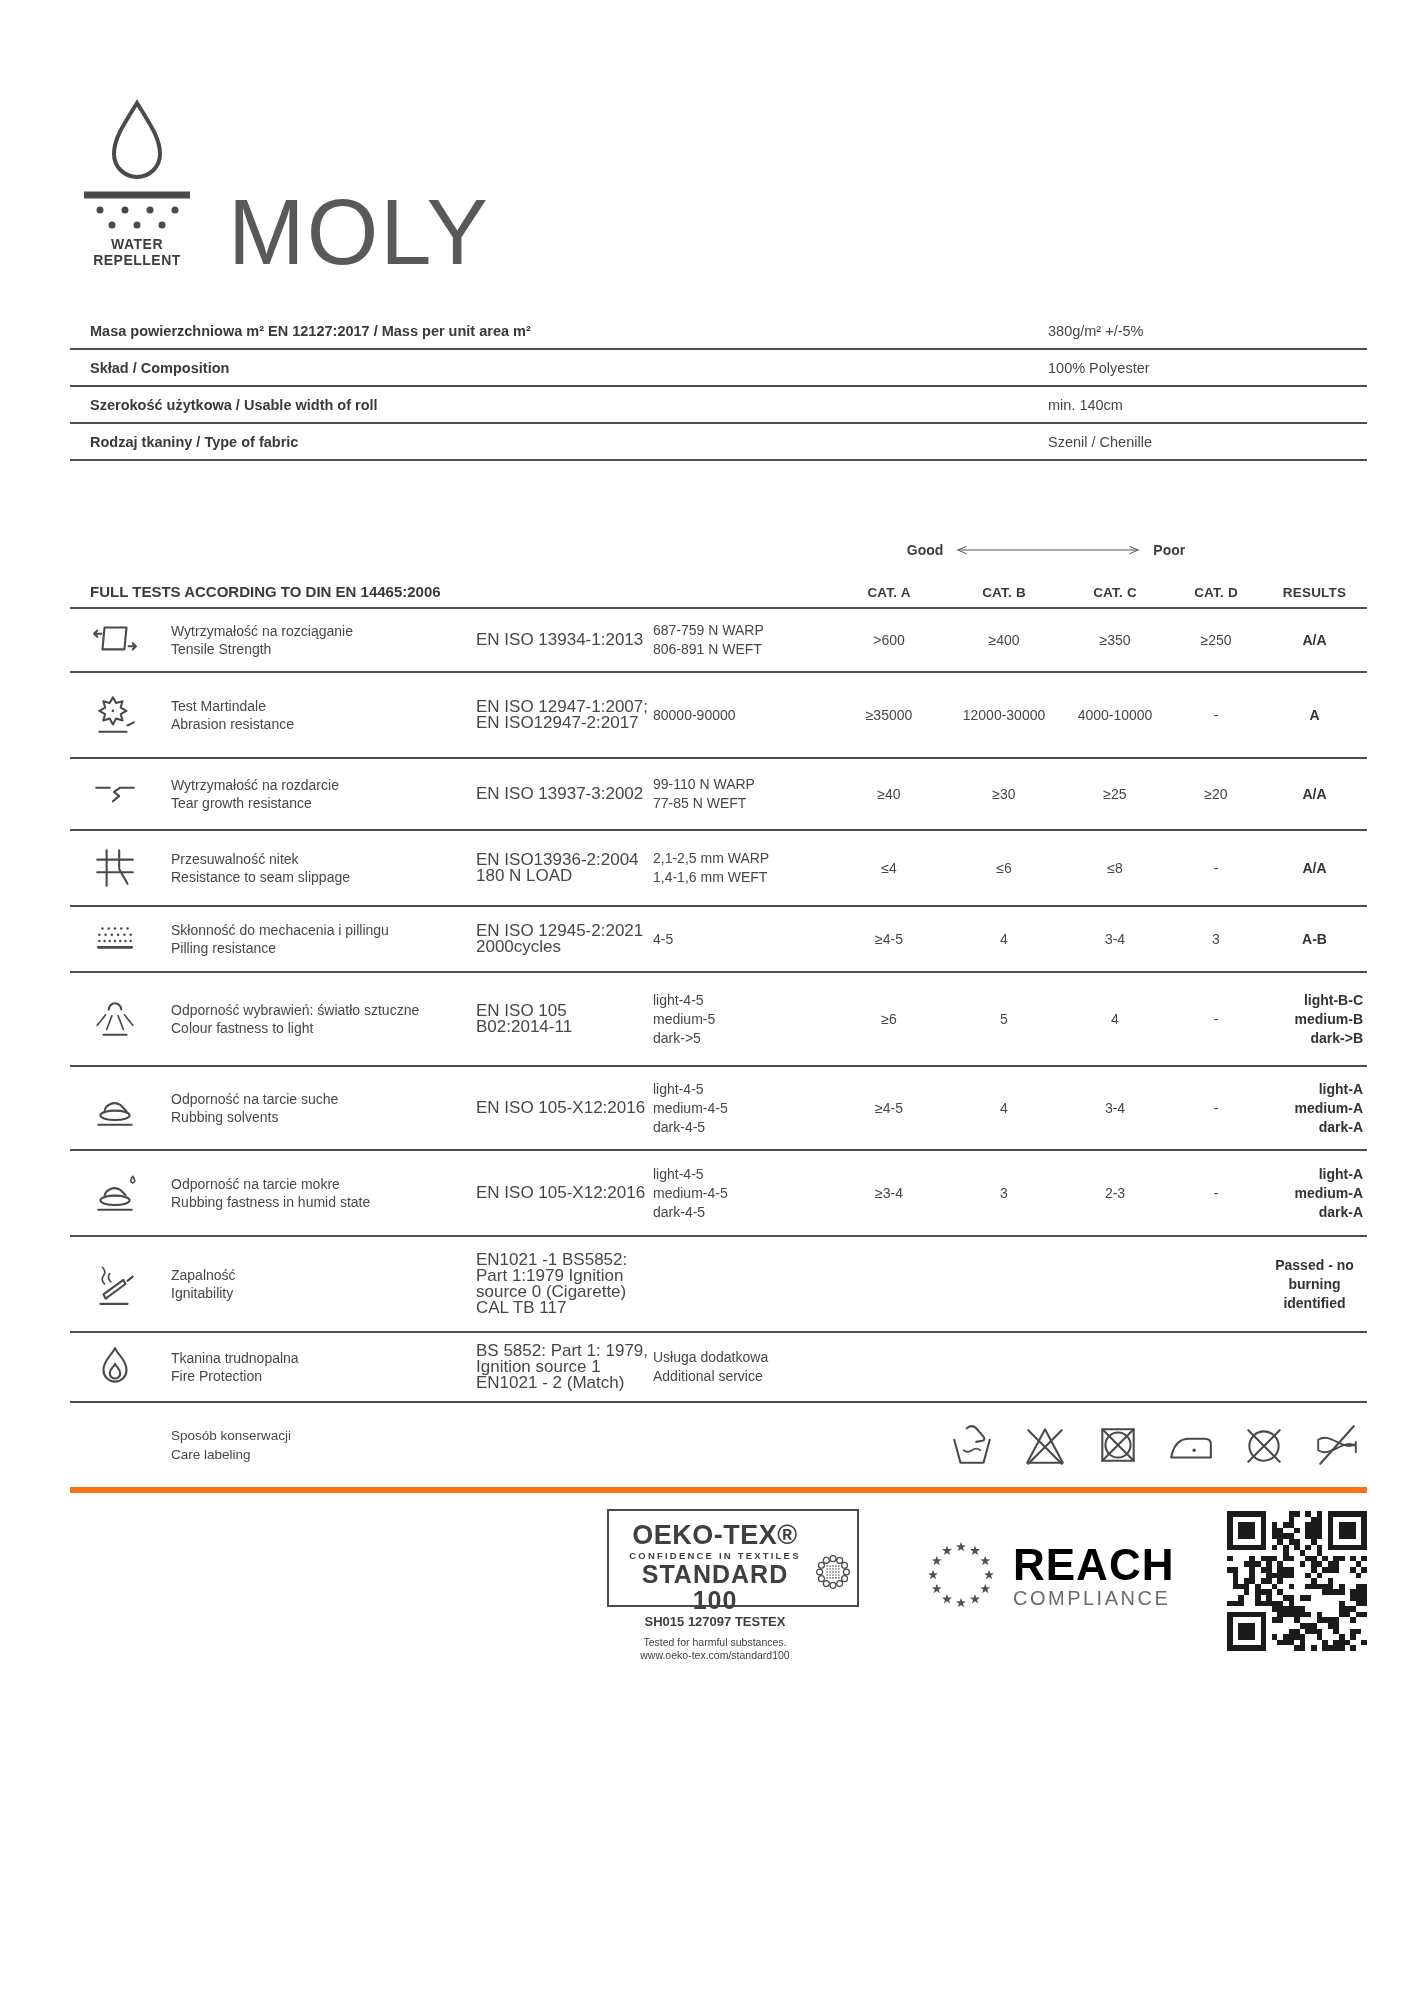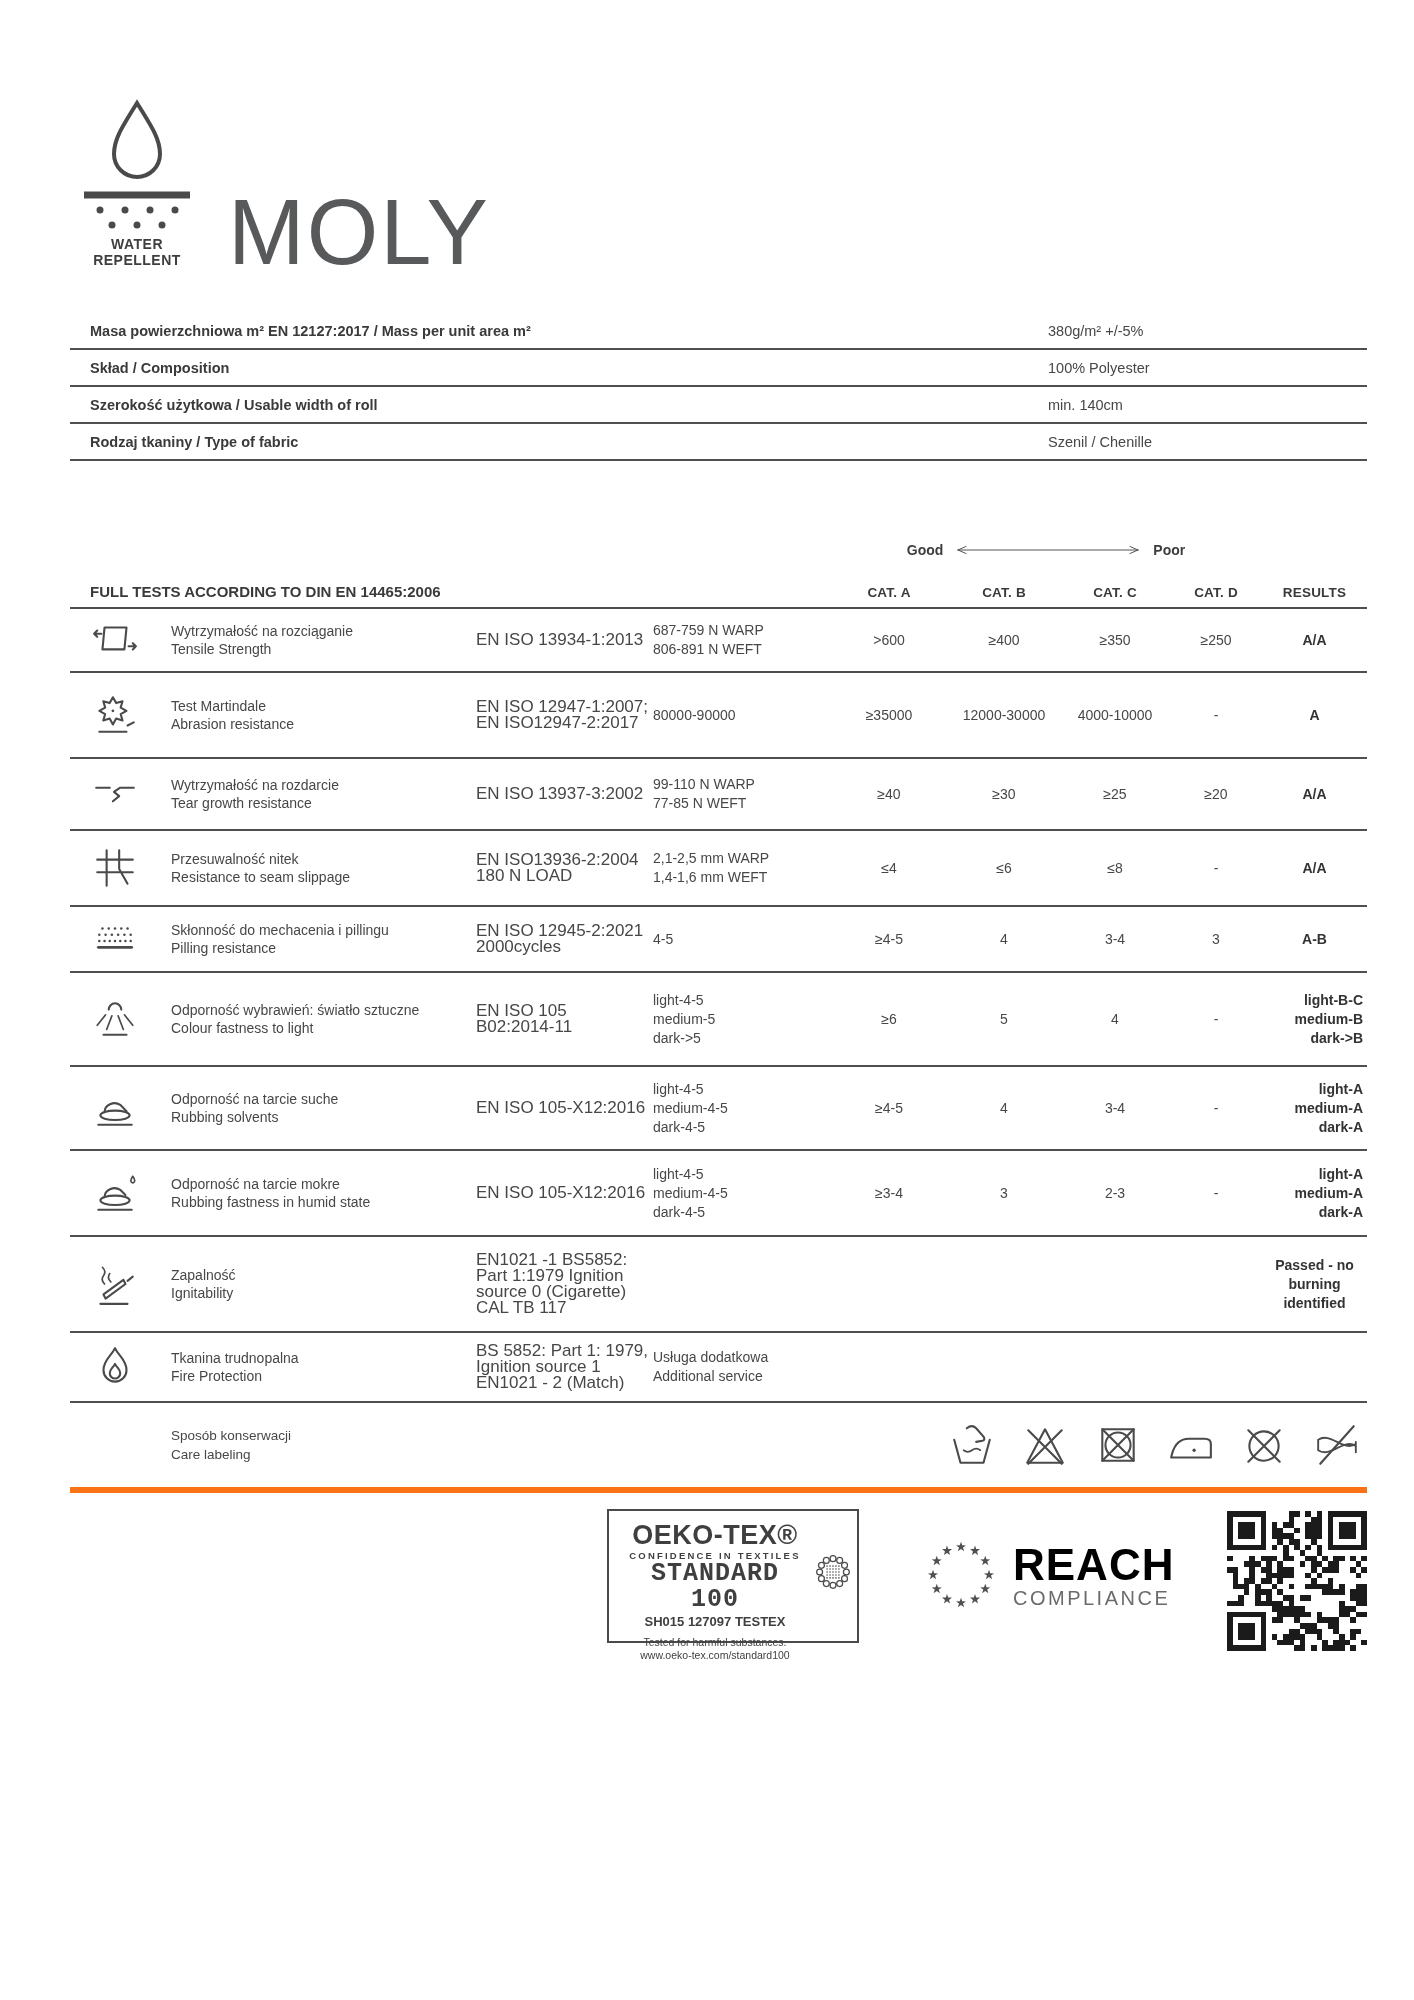--- a/index.html
+++ b/index.html
@@ -57,26 +57,26 @@
     display:flex; justify-content:space-between; align-items:center;
     min-height:90px; border-bottom:6px solid #f97316; padding-left:101px;
   }
   .care-label div { font-size:13.5px; line-height:19px; color:#474747; }
   .care-icons { display:flex; gap:27px; margin-right:7px; }
   .care-ico { display:inline-flex; }
 
   
   .certs { margin-top:16px; display:flex; align-items:flex-start; }
   .oeko-box {
-    margin-left:537px; width:252px; height:134px; border:2px solid #4a4a4a;
+    margin-left:537px; width:252px; height:98px; border:2px solid #4a4a4a;
     position:relative; text-align:center; padding:10px 48px 0 12px; color:#3f3f3f;
   }
   .oeko-brand { font-size:27px; font-weight:bold; letter-spacing:.5px; line-height:28px; }
   .oeko-tagline { font-size:9.5px; font-weight:bold; letter-spacing:2.2px; margin-top:1px; }
-  .oeko-standard { font-size:25px; font-weight:bold; letter-spacing:1px; line-height:26px;font-family:Liberation Mono, monospace; }
+  .oeko-standard { font-size:25px; font-weight:bold; letter-spacing:1px; line-height:26px; }
   .oeko-cert { font-size:13px; font-weight:bold; margin-top:1px; }
   .oeko-note { font-size:10.5px; line-height:13px; }
   .oeko-note.first { margin-top:7px; }
   .oeko-flower { position:absolute; right:3px; top:40px; }
   .reach-wrap { margin-left:62px; margin-top:26px; display:flex; align-items:center; }
   .reach-text { margin-left:12px; }
   .reach-title { font-size:44px; font-weight:bold; color:#000000; line-height:40px; letter-spacing:1px; }
   .reach-sub { font-size:20px; color:#6a6b6d; letter-spacing:2.5px; margin-top:2px; }
   .qr-wrap { margin-left:auto; margin-top:2px; }
 </style>

